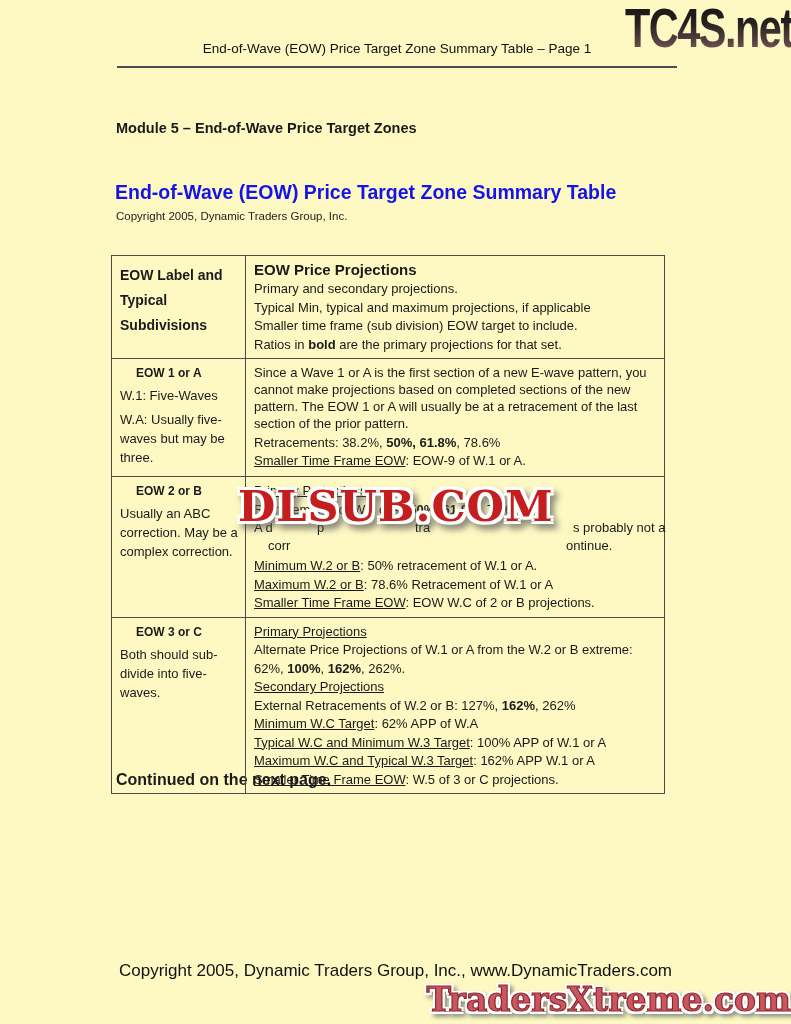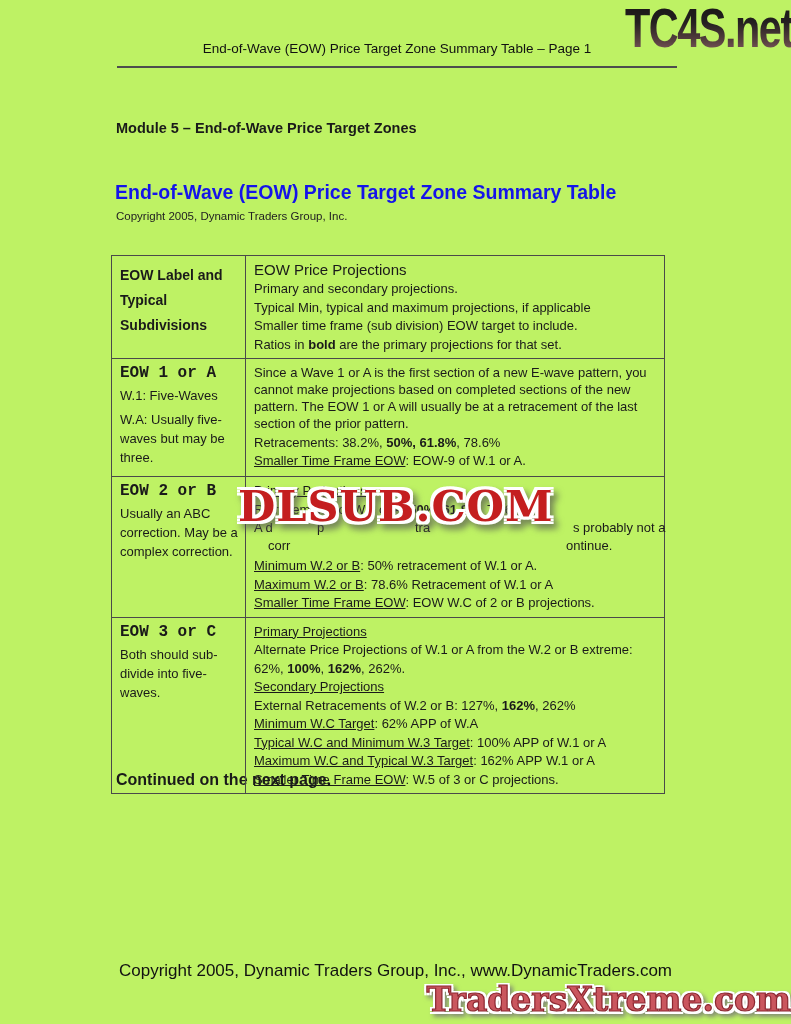--- a/index.html
+++ b/index.html
@@ -1,16 +1,16 @@
 <!DOCTYPE html>
 <html><head>
 <meta charset="utf-8">
 <style>
   html,body{margin:0;padding:0;background:#fff;}
-  .page{position:relative;width:791px;height:1024px;background:#bef264;overflow:hidden;
+  .page{position:relative;width:791px;height:1024px;background:#fef9c3;overflow:hidden;
         font-family:"Liberation Sans",sans-serif;color:#1a1a1a;}
 
   
   .hdr-title{position:absolute;left:117px;top:41px;width:560px;text-align:center;
              font-size:13.5px;color:#111;}
   .hdr-rule{position:absolute;left:117px;top:66px;width:560px;height:2px;background:#4d4d4d;}
 
   
   .wm-tc4s{position:absolute;top:0px;right:-2px;font-size:56px;font-weight:800;
            letter-spacing:-2px;line-height:1;transform:scaleX(.74);transform-origin:100% 0;
@@ -41,23 +41,23 @@
             table-layout:fixed;z-index:10;}
   table.eow td{border:1.5px solid #4a4a4a;vertical-align:top;padding:5px 6px 4px 8px;
                font-size:13px;line-height:17px;background:transparent;}
   td.c1{width:119px;}
   td.c2{width:404px;}
   td.hdr1{height:84px;padding-right:14px;}
   td.r1{height:93px;}
   td.r2{height:116px;}
   td.r3{height:156px;}
   .c1h{font-weight:bold;font-size:14px;line-height:25px;margin:2px 0 0;}
-  .c1 .lbl{font-weight:bold;font-size:16px;margin:1px 0 4px;font-family:Liberation Mono, monospace;}
+  .c1 .lbl{font-weight:bold;font-size:12px;margin:1px 16px 4px;}
   .c1 p{margin:0 0 5px;line-height:19px;}
-  .c2 .t{font-weight:normal;font-size:15px;margin:0 0 2px;}
+  .c2 .t{font-weight:bold;font-size:15px;margin:0 0 2px;}
   .c2 p{margin:0 0 1.5px;}
   .u{text-decoration:underline;}
   .b{font-weight:bold;text-align:center;}
 
   
   .obsc{position:relative;height:36px;margin:0 0 2px;}
   .obsc span{position:absolute;white-space:nowrap;}
   .f-a{left:0;top:0;}
   .f-b{left:63px;top:0;}
   .f-c{left:161px;top:0;}

